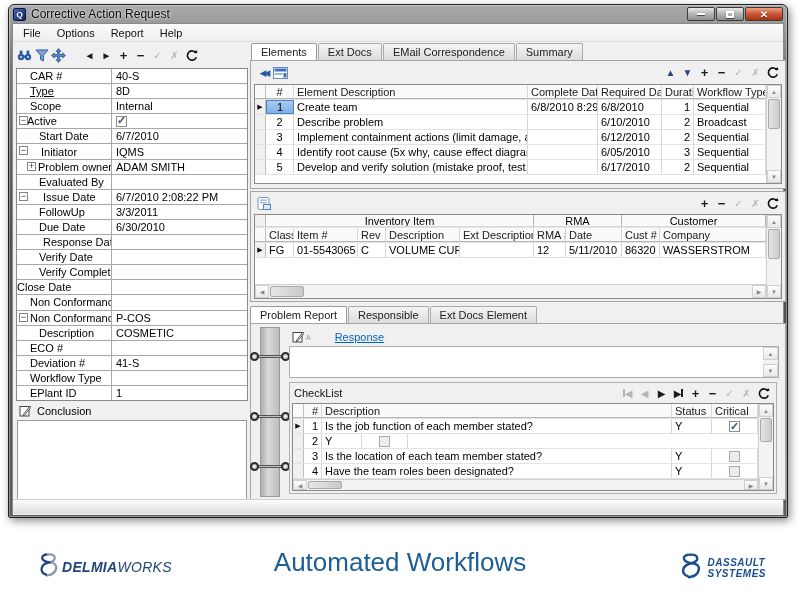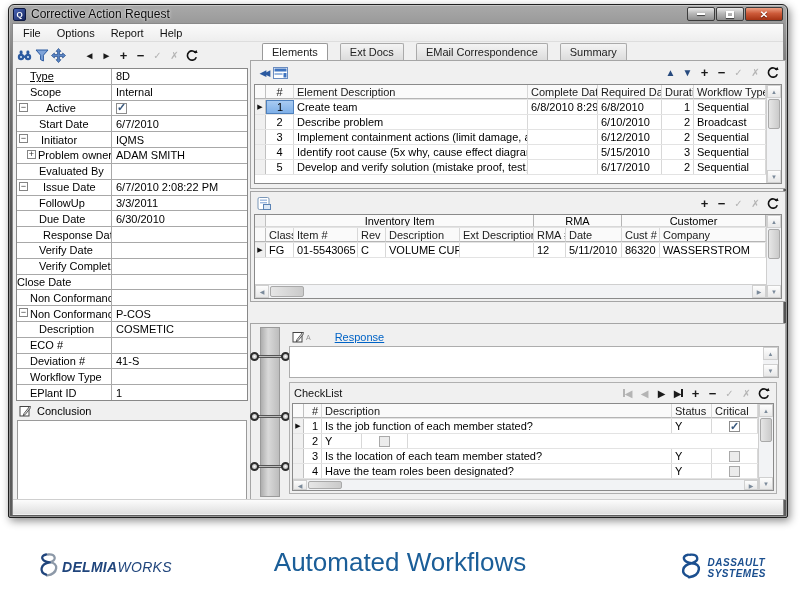--- a/index.html
+++ b/index.html
@@ -71,21 +71,21 @@
   
   .vscroll { width:15px; border-left:1px solid #cfcfcf; background:#f2f3f5; display:flex; flex-direction:column; flex:none; }
   .hscroll { height:14px; border-top:1px solid #cfcfcf; background:#f2f3f5; display:flex; }
   .sbtn { flex:none; width:100%; height:13px; background:linear-gradient(#fdfdfd,#e8e8e8); border:1px solid #d0d0d0; color:#7b8a9a; font-size:6px; display:flex; align-items:center; justify-content:center; }
   .hscroll .sbtn { width:14px; height:100%; }
   .sthumb { background:linear-gradient(90deg,#e6e6e6,#cacaca); border:1px solid #a9a9a9; border-radius:2px; margin:1px; height:30px; }
   .hscroll .sthumb { width:34px; height:auto; }
   .sfill { flex:1; }
 
   
-  #tabs-top { position:absolute; left:249px; top:1px;gap:11px; }
+  #tabs-top { position:absolute; left:238px; top:1px; }
   #panel-elements { left:237px; top:18px; width:536px; height:129px; }
   #elements-toolbar { height:23px; padding:0 4px; }
   #egrid { margin:0 3px; height:100px; }.ec1{width:28px}.ec2{width:234px}.ec3{width:70px}.ec4{width:64px}.ec5{width:32px;text-align:right}.ec6{flex:1}
 
   
   #panel-inv { left:237px; top:149px; width:536px; height:111px; }
   #inv-toolbar { height:22px; padding:0 4px; }
   #igrid { margin:0 3px; height:85px; }.ic1{width:28px}.ic2{width:64px}.ic3{width:28px}.ic4{width:74px}.ic5{width:74px}.ic6{width:32px}.ic7{width:56px}.ic8{width:38px}.ic9{flex:1}
   .gh { text-align:center; background:#fafafa; border-bottom:1px solid #d8d8d8; border-right:1px solid #b5b5b5; font-size:11px; line-height:12px; height:12px; overflow:hidden; white-space:nowrap; }
   .gh0{width:11px; border-right:1px solid #c0c0c0; background:#f0f0f0}
@@ -180,30 +180,34 @@
         <span class="icon">
           <svg width="13" height="13" viewBox="0 0 13 13">
               <path d="M11 4.2 A4.6 4.6 0 1 0 11.3 8.2" fill="none" stroke="#111" stroke-width="1.6"></path>
               <polygon points="8.6,3.9 12.6,3.9 11.4,0.9" fill="#111"></polygon>
             </svg>
         </span>
       </div>
 
       <div class="abs" id="propgrid">
           <div class="prow">
+            <span class="plabel" style="padding-left: 13px;">CAR #</span>
+            <span class="pvalue">40-S</span>
+          </div>
+          <div class="prow">
             <span class="plabel" style="padding-left: 13px; text-decoration: underline;">Type</span>
             <span class="pvalue">8D</span>
           </div>
           <div class="prow">
             <span class="plabel" style="padding-left: 13px;">Scope</span>
             <span class="pvalue">Internal</span>
           </div>
           <div class="prow">
             <span class="exp" style="left: 2px;">−</span>
-            <span class="plabel" style="padding-left: 29px;">Active</span>
+            <span class="plabel" style="padding-left: 10px;">Active</span>
             <span class="pvalue">
               <span class="cb checked"></span>
             </span>
           </div>
           <div class="prow">
             <span class="plabel" style="padding-left: 22px;">Start Date</span>
             <span class="pvalue">6/7/2010</span>
           </div>
           <div class="prow">
             <span class="exp" style="left: 2px;">−</span>
@@ -358,21 +362,21 @@
                 <div class="cell ec3"></div>
                 <div class="cell ec4">6/12/2010</div>
                 <div class="cell ec5">2</div>
                 <div class="cell ec6">Sequential</div>
               </div>
               <div class="grow">
                 <div class="cell ind"></div>
                 <div class="cell ec1 numcell">4</div>
                 <div class="cell ec2">Identify root cause (5x why, cause effect diagram)</div>
                 <div class="cell ec3"></div>
-                <div class="cell ec4">5/15/2010</div>
+                <div class="cell ec4">6/05/2010</div>
                 <div class="cell ec5">3</div>
                 <div class="cell ec6">Sequential</div>
               </div>
               <div class="grow">
                 <div class="cell ind"></div>
                 <div class="cell ec1 numcell">5</div>
                 <div class="cell ec2">Develop and verify solution (mistake proof, test, managemen</div>
                 <div class="cell ec3"></div>
                 <div class="cell ec4">6/17/2010</div>
                 <div class="cell ec5">2</div>
@@ -453,20 +457,25 @@
             </div>
           <div class="vscroll">
             <div class="sbtn">▲</div>
             <div class="sthumb"></div>
             <div class="sfill"></div>
             <div class="sbtn">▼</div>
           </div>
         </div>
       </div>
 
+      <div class="tabs" id="tabs-bottom">
+          <div class="tab active">Problem Report</div>
+          <div class="tab">Responsible</div>
+          <div class="tab">Ext Docs Element</div>
+        </div>
       <div class="panel" id="panel-bottom">
         <div id="binder">
           <div class="ring" style="top:24px">
               <div class="rod"></div>
               <div class="c l"></div>
               <div class="c r"></div>
             </div>
           <div class="ring" style="top:84px">
               <div class="rod"></div>
               <div class="c l"></div>

